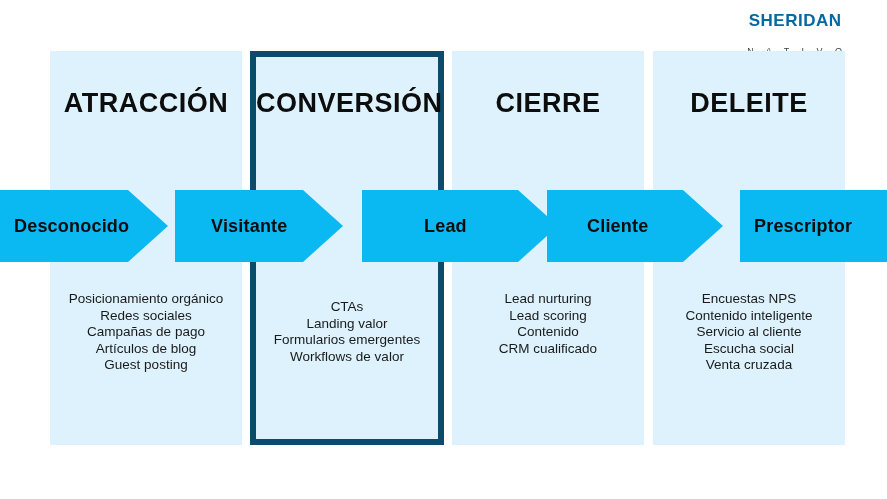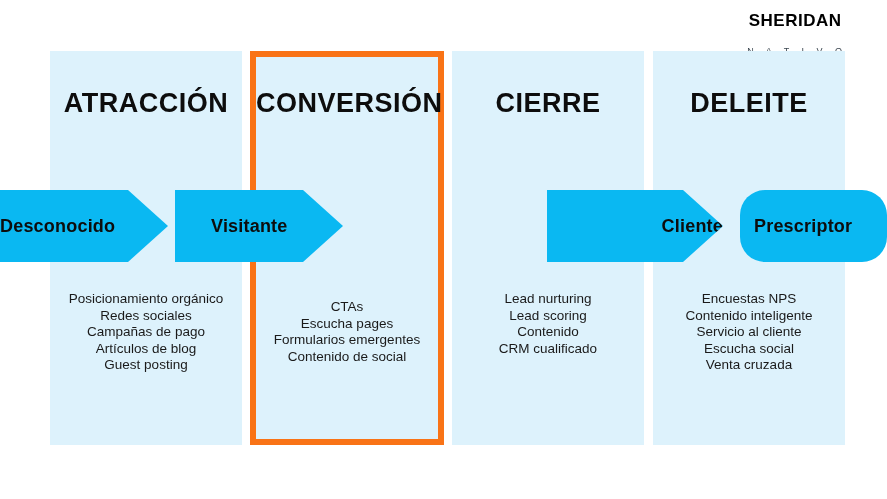--- a/index.html
+++ b/index.html
@@ -26,21 +26,21 @@
     position: absolute;
     top: 12px;
     right: 40px;
     text-align: center;
     line-height: 1;
   }
   .logo-main {
     font-size: 17px;
     font-weight: 700;
     letter-spacing: 0.5px;
-    color: #000000;
+    color: #0369a1;
     display: block;
   }
   .logo-sub {
     font-size: 9px;
     font-weight: 400;
     letter-spacing: 5px;
     color: #3a4650;
     display: block;
     margin-top: 18px;
     padding-left: 4px;
@@ -53,21 +53,21 @@
     height: 394px;
     background: #ddf2fc;
     box-sizing: border-box;
   }
   .panel-1 { left: 50px;  width: 192px; }
   .panel-2 { left: 250px; width: 194px; }
   .panel-3 { left: 452px; width: 192px; }
   .panel-4 { left: 653px; width: 192px; }
 
   .panel-highlight {
-    border: 6px solid #f97316;
+    border: 6px solid #0c4a6e;
     background: #ddf2fc;
   }
 
   .panel-title {
     position: absolute;
     top: 37px;
     left: 0;
     right: 0;
     text-align: center;
     font-size: 27px;
@@ -107,45 +107,44 @@
     font-weight: 700;
     color: #0d0d0d;
     white-space: nowrap;
     letter-spacing: 0.2px;
   }
 
   .chev-1 {
     left: 0;
     width: 168px;
     clip-path: polygon(0 0, 128px 0, 168px 36px, 128px 72px, 0 72px);
+    padding-left: 14px;
   }
   .chev-2 {
     left: 175px;
     width: 168px;
     clip-path: polygon(0 0, 128px 0, 168px 36px, 128px 72px, 0 72px);
     padding-left: 36px;
   }
   .chev-3 {
     left: 362px;
     width: 196px;
     clip-path: polygon(0 0, 156px 0, 196px 36px, 156px 72px, 0 72px);
     padding-left: 62px;
   }
   .chev-4 {
     left: 547px;
     width: 176px;
     clip-path: polygon(0 0, 136px 0, 176px 36px, 136px 72px, 0 72px);
     padding-left: 40px;
-    justify-content: flex-end;
   }
   .chev-5 {
     left: 740px;
     width: 147px;
     padding-left: 14px;
-    border-radius: 25px;
   }
 </style>
 </head>
 <body>
 
 <div class="canvas">
 
   <div class="logo">
     <span class="logo-main">SHERIDAN</span>
     <span class="logo-sub">N A T I V O</span>
@@ -159,23 +158,23 @@
       <div>Campañas de pago</div>
       <div>Artículos de blog</div>
       <div>Guest posting</div>
     </div>
   </div>
 
   <div class="panel panel-2 panel-highlight">
     <div class="panel-title">CONVERSIÓN</div>
     <div class="panel-list">
       <div>CTAs</div>
-      <div>Escucha pages</div>
+      <div>Landing valor</div>
       <div>Formularios emergentes</div>
-      <div>Contenido de social</div>
+      <div>Workflows de valor</div>
     </div>
   </div>
 
   <div class="panel panel-3">
     <div class="panel-title">CIERRE</div>
     <div class="panel-list">
       <div>Lead nurturing</div>
       <div>Lead scoring</div>
       <div>Contenido</div>
       <div>CRM cualificado</div>
@@ -192,20 +191,23 @@
       <div>Venta cruzada</div>
     </div>
   </div>
 
   <div class="chev chev-1">
     <span class="chev-label">Desconocido</span>
   </div>
   <div class="chev chev-2">
     <span class="chev-label">Visitante</span>
   </div>
+  <div class="chev chev-3">
+    <span class="chev-label">Lead</span>
+  </div>
   <div class="chev chev-4">
     <span class="chev-label">Cliente</span>
   </div>
   <div class="chev chev-5">
     <span class="chev-label">Prescriptor</span>
   </div>
 
 </div>
 
 </body></html>

